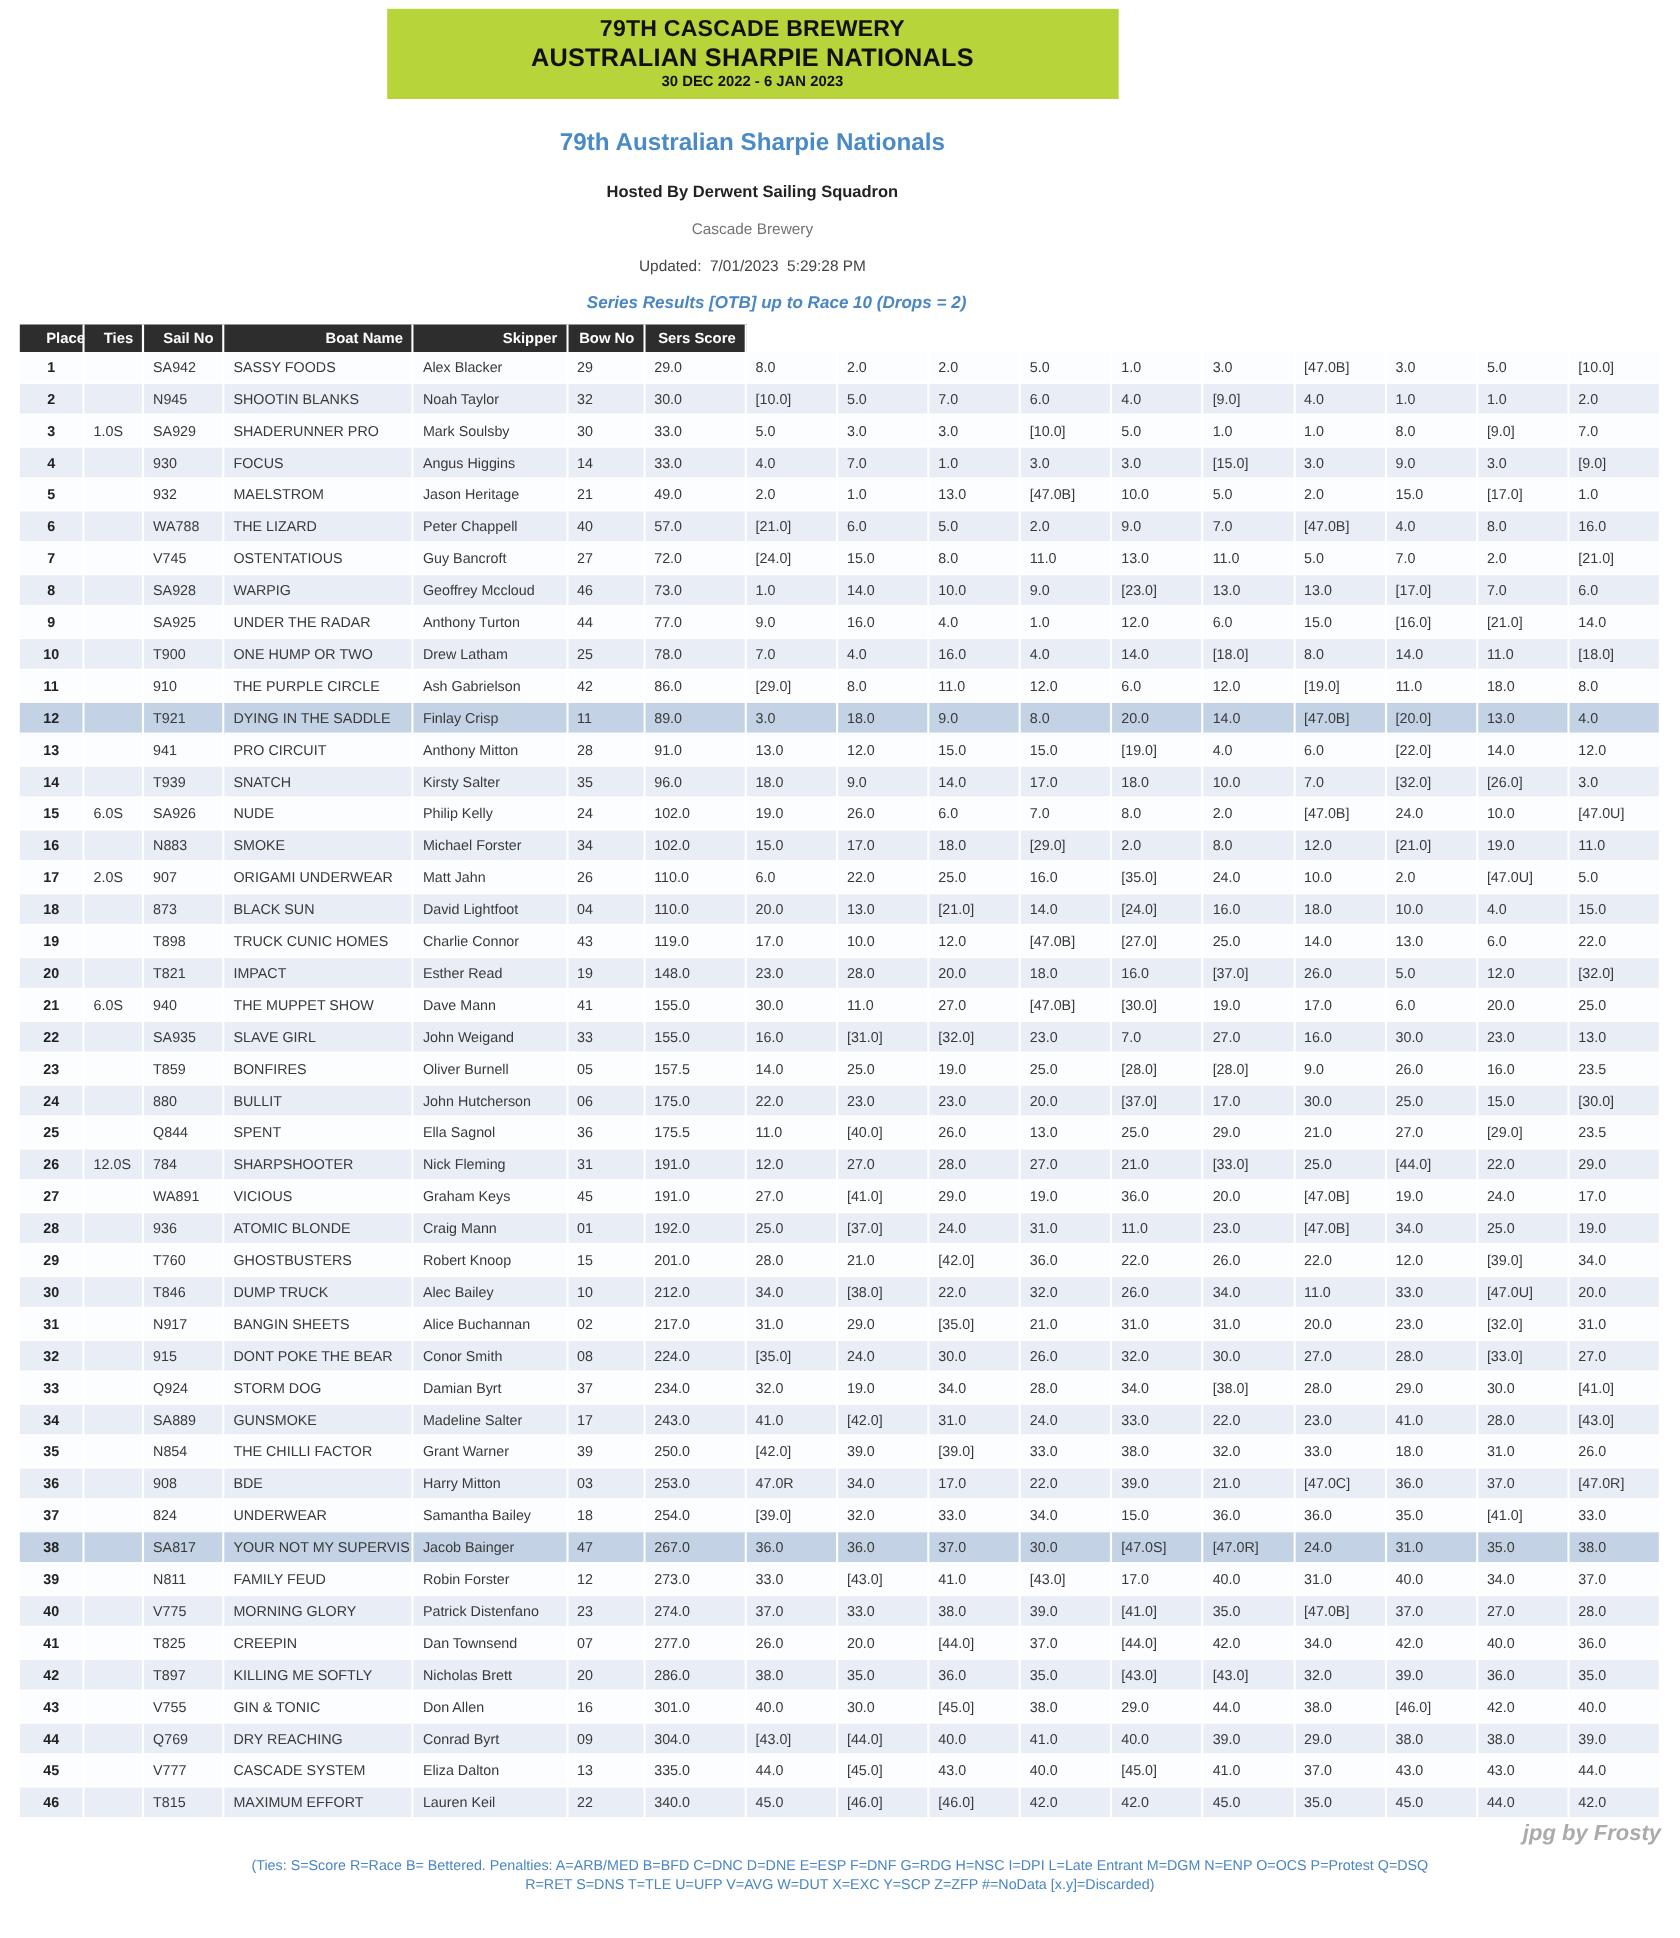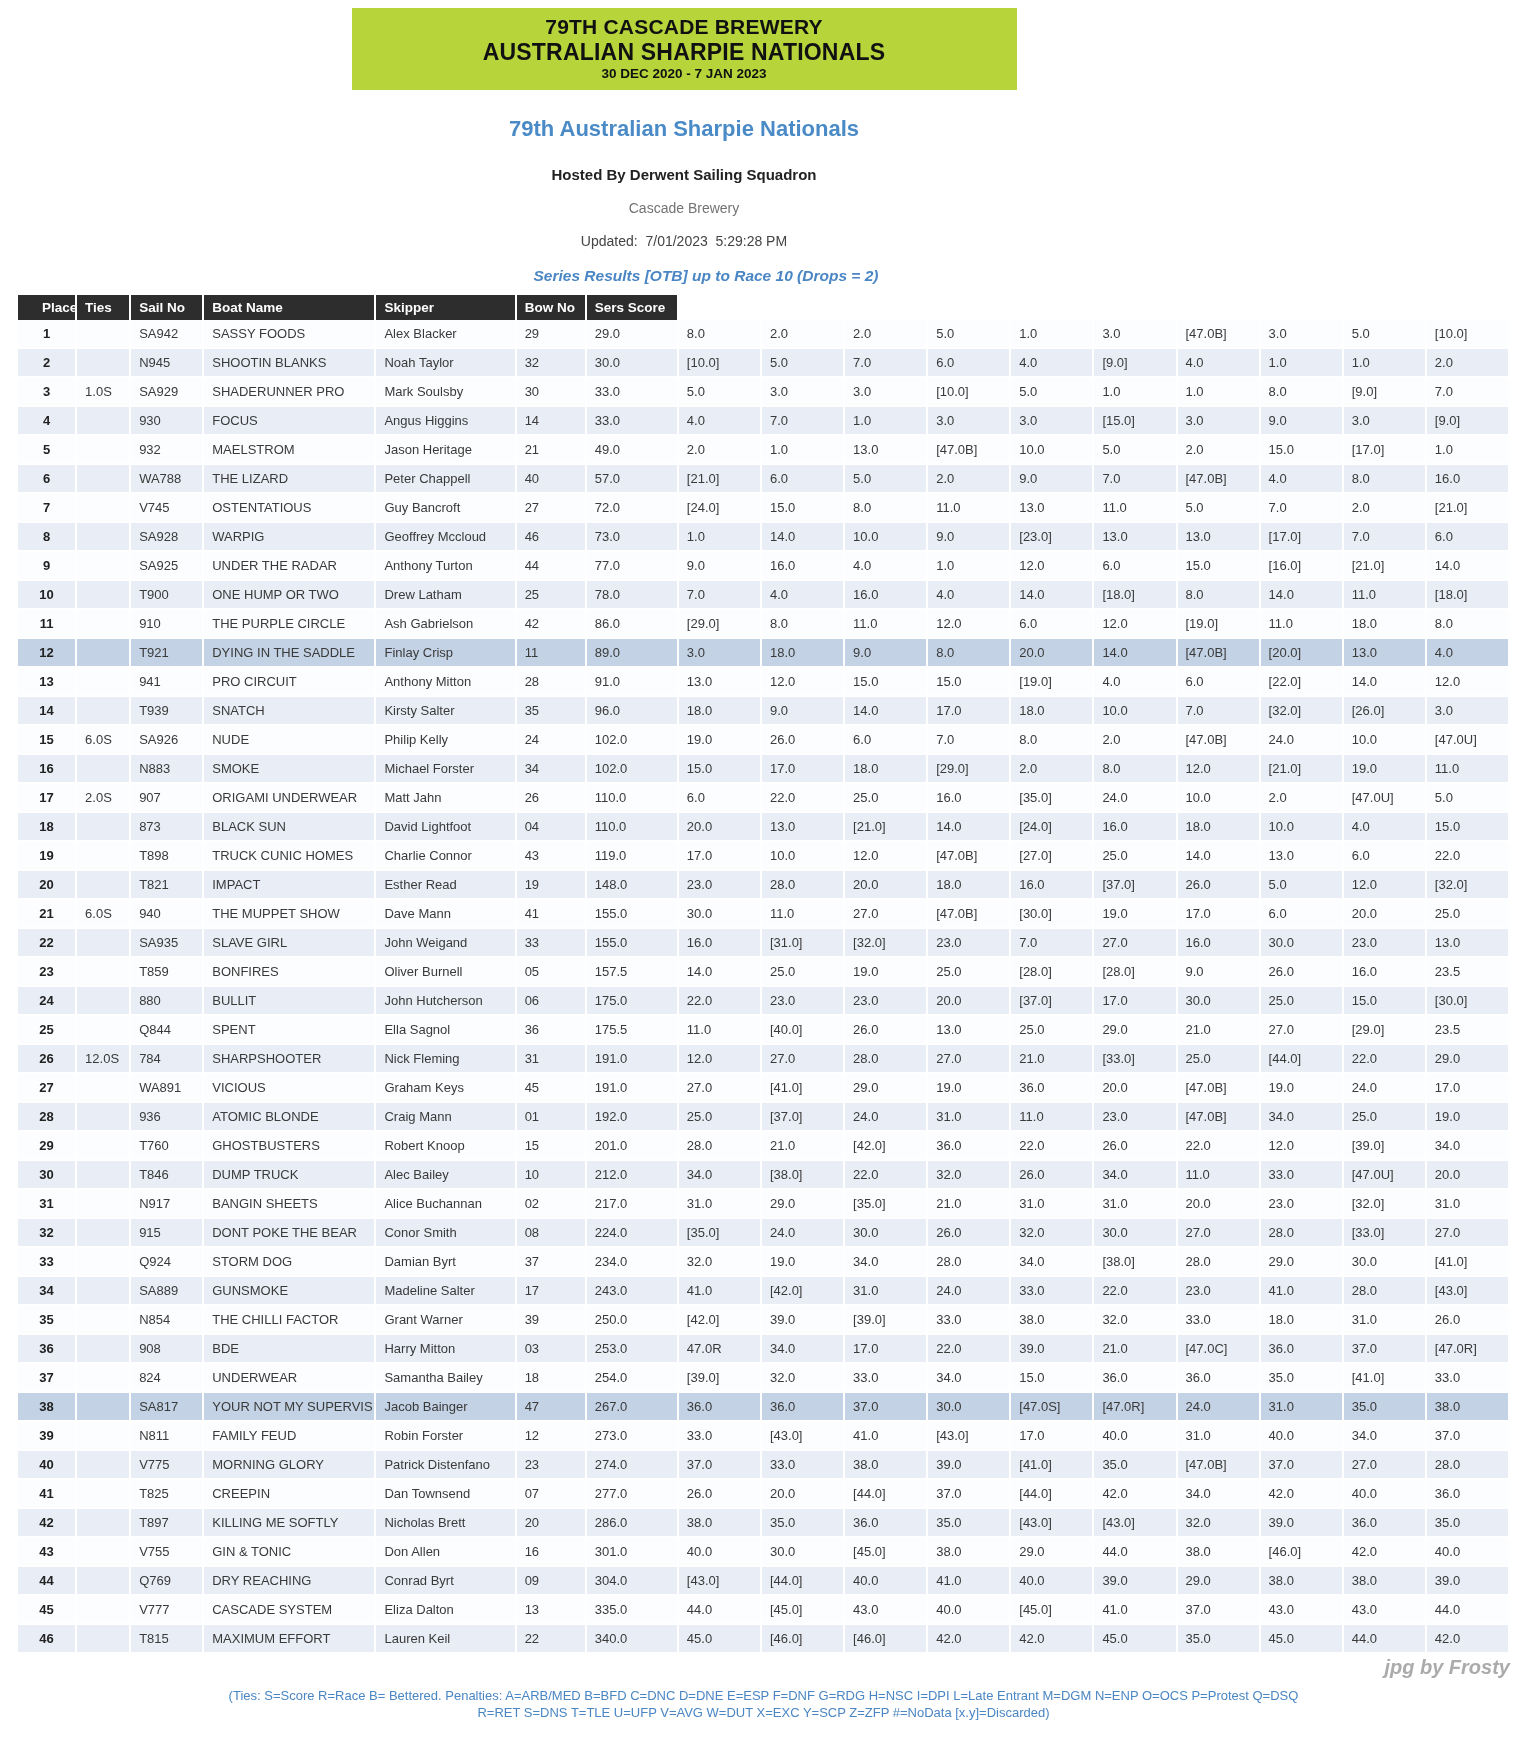--- a/index.html
+++ b/index.html
@@ -62,21 +62,21 @@
     font-size:13px;
   }
   col.c0{width:59px}  col.c1{width:54px}  col.c2{width:73px}
   col.c3{width:172px} col.c4{width:140px} col.c5{width:70px}
   col.c6{width:92px}  col.cr{width:83px}
   th{
     background:var(--header-bg,#2d2d2d);
     color:#fff;
     font-weight:700;
     font-size:13.5px;
-    text-align:left;
+    text-align:right;
     padding:5px 8px;
     border-right:2px solid #fff;
     white-space:nowrap;
   }
   th.center{text-align:center;padding-left:24px;}
   td{
     padding:6px 8px;
     line-height:15px;
     border-right:2px solid #fff;
     border-bottom:2px solid #fff;
@@ -107,21 +107,21 @@
     line-height:17px;
   }
 </style>
 </head>
 <body>
 
 <div class="head-wrap">
   <div class="banner">
     <div class="l1">79TH CASCADE BREWERY</div>
     <div class="l2">AUSTRALIAN SHARPIE NATIONALS</div>
-    <div class="l3">30 DEC 2020 - 7 JAN 2023</div>
+    <div class="l3">30 DEC 2022 - 6 JAN 2023</div>
   </div>
   <div class="page-title">79th Australian Sharpie Nationals</div>
   <div class="hosted">Hosted By Derwent Sailing Squadron</div>
   <div class="venue">Cascade Brewery</div>
   <div class="updated">Updated:  7/01/2023  5:29:28 PM</div>
   <div class="series-title">Series Results [OTB] up to Race 10 (Drops = 2)</div>
 </div>
 
 <table class="results">
   <colgroup>

